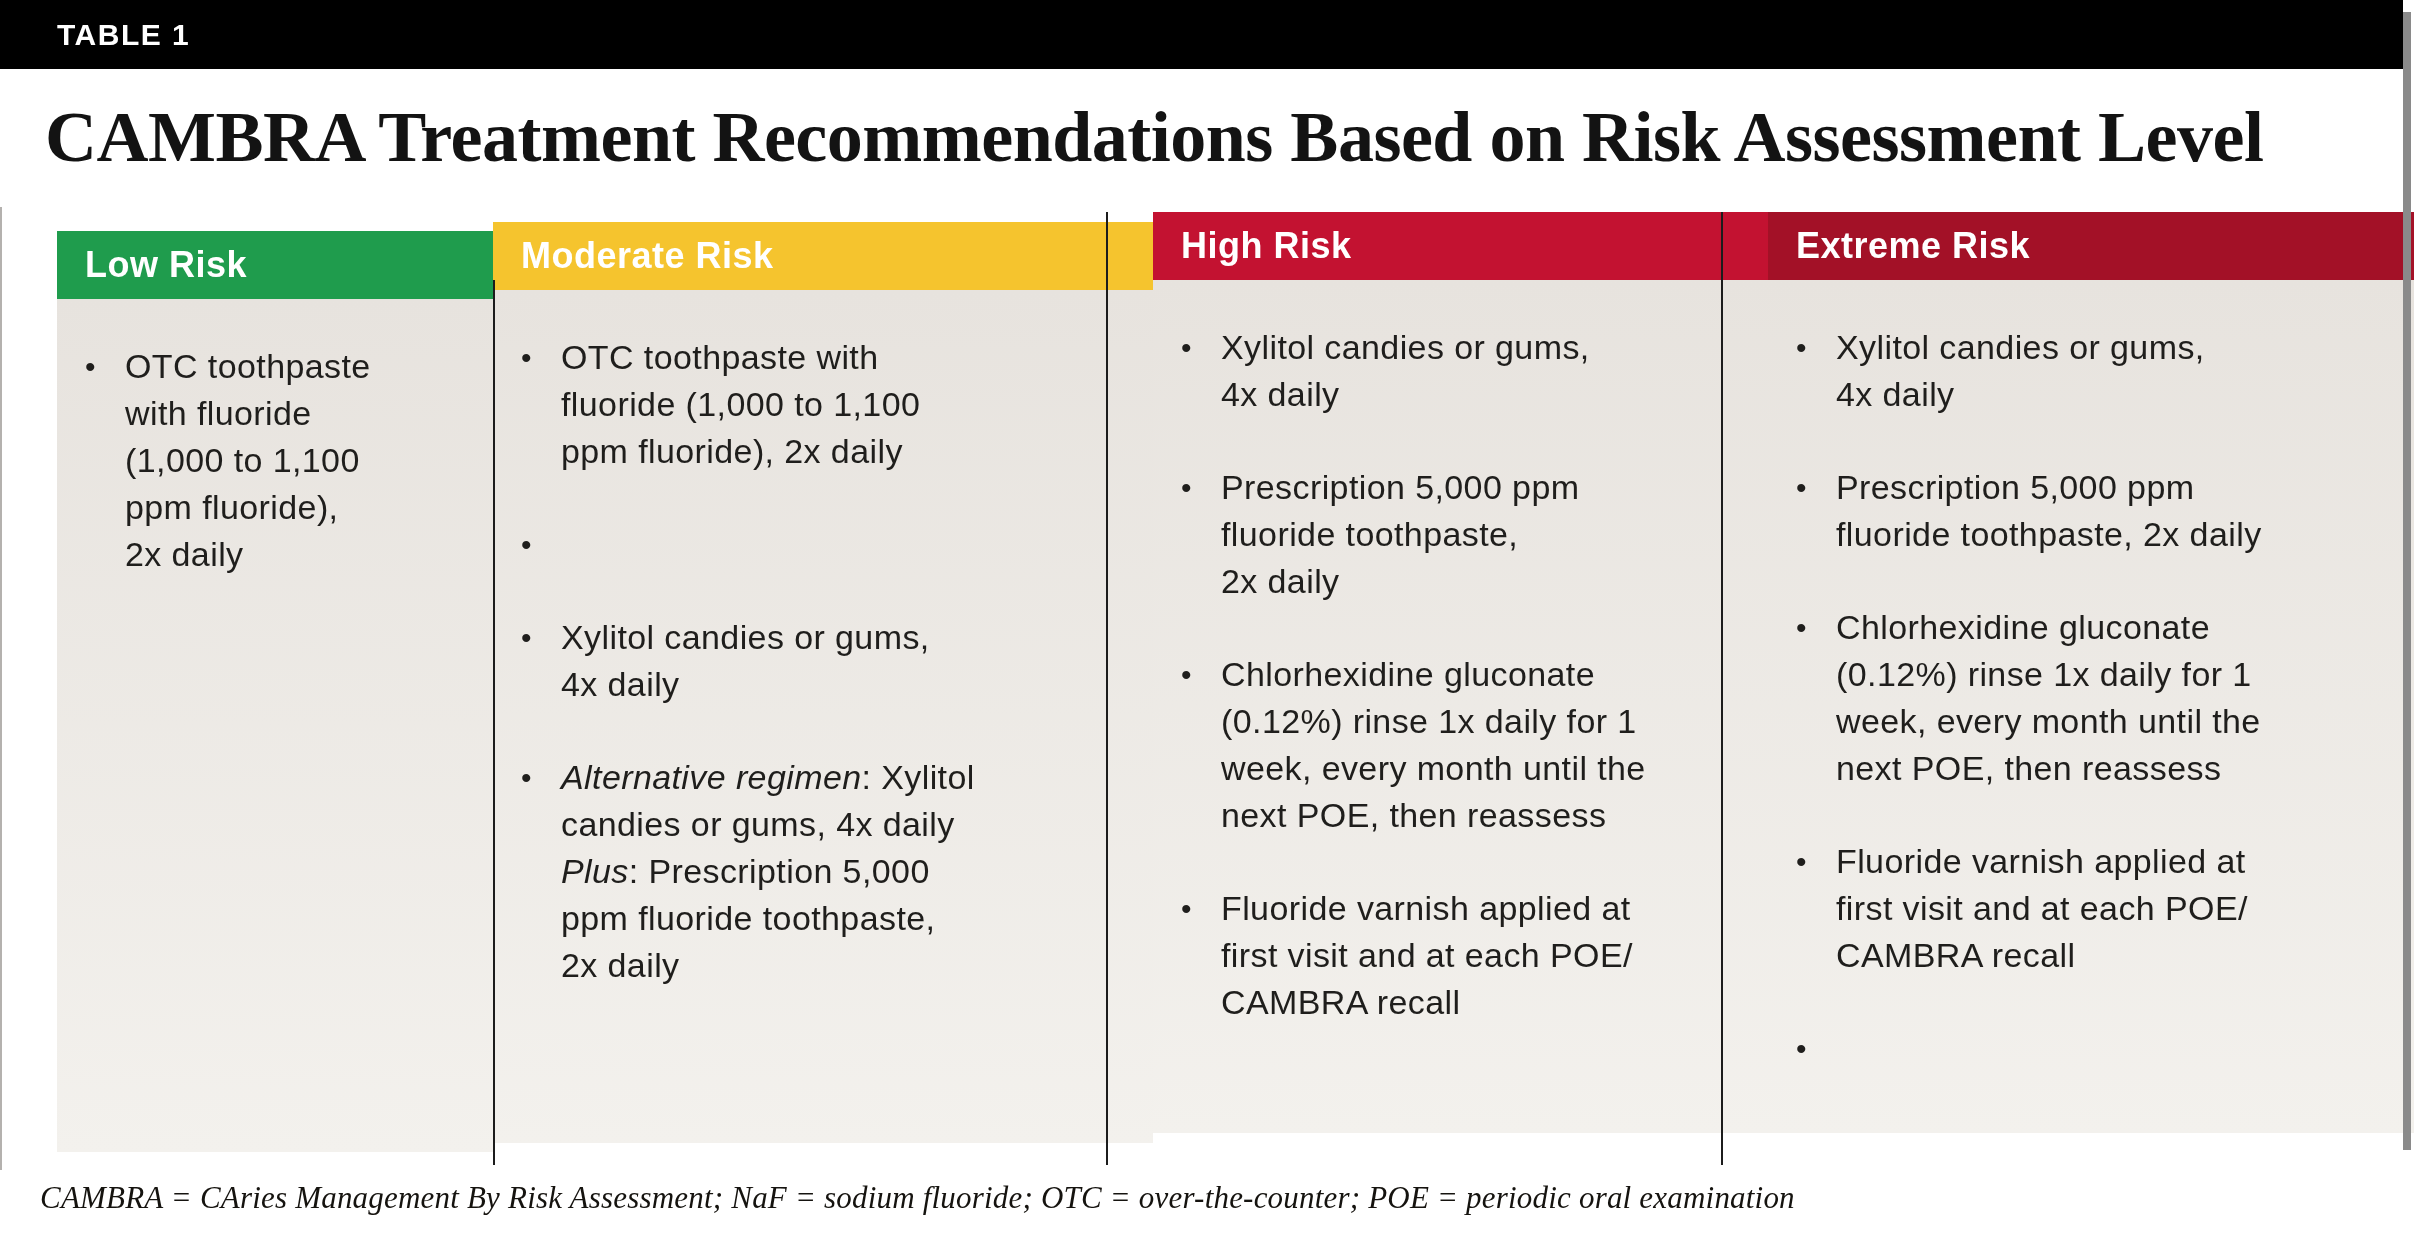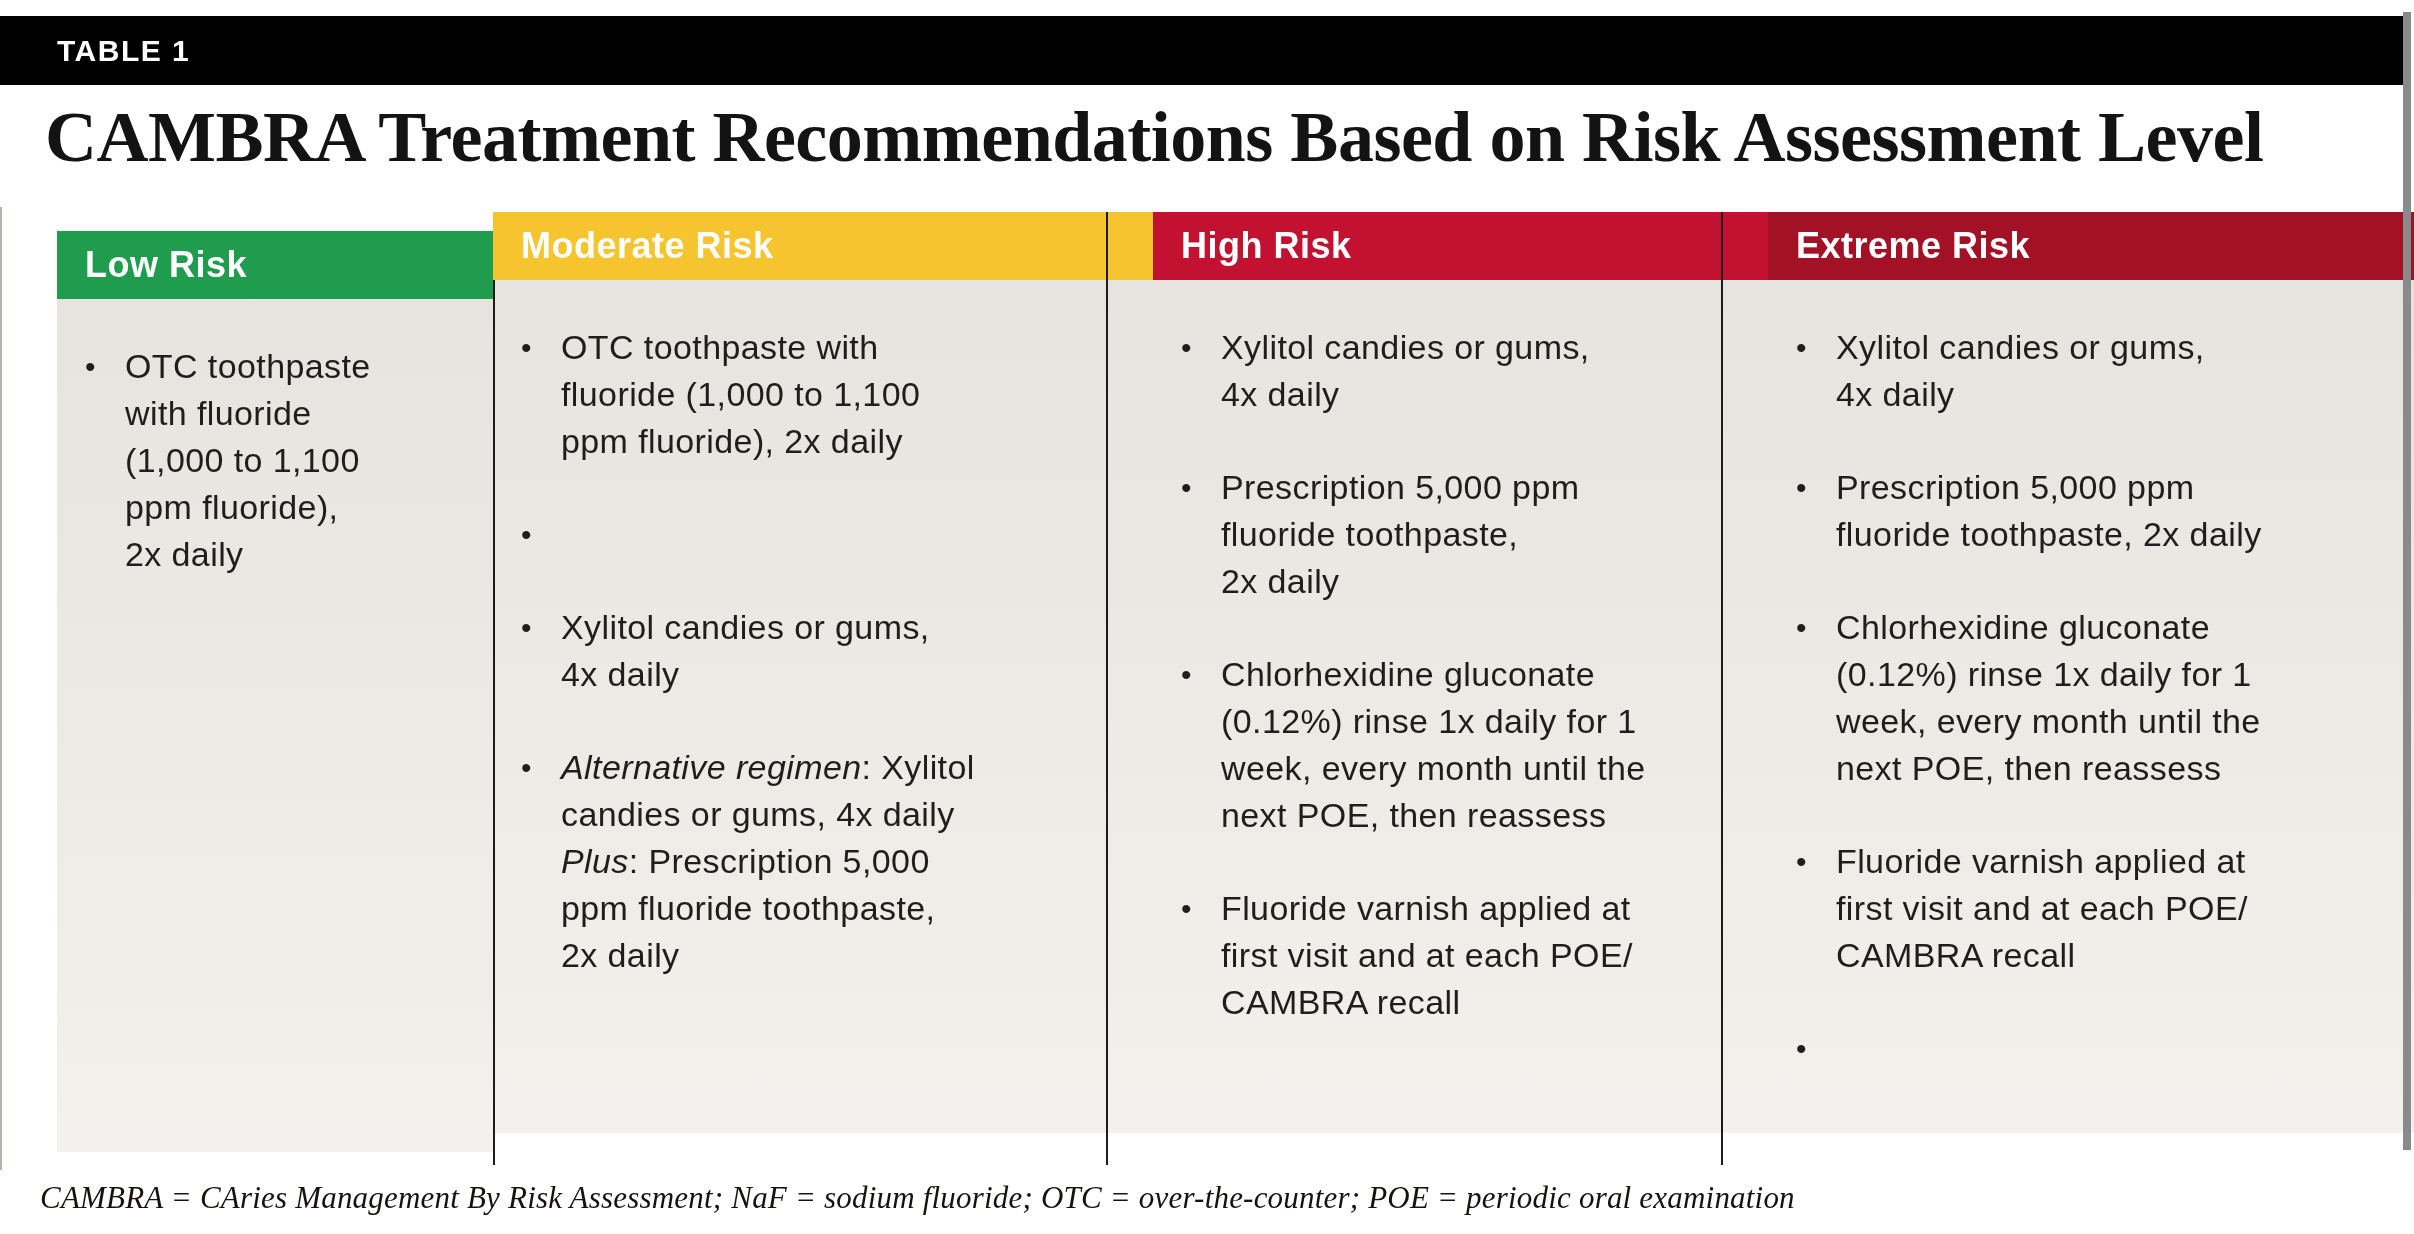--- a/index.html
+++ b/index.html
@@ -4,36 +4,36 @@
 <style>
   html,body{margin:0;padding:0;}
   body{
     width:2414px;height:1234px;position:relative;overflow:hidden;
     background:#ffffff;
     font-family:"Liberation Sans", sans-serif;
   }
   .top-bar{
     position:absolute;left:0;top:0;width:2403px;height:69px;
     background:var(--top-bar-bg,#000);
-    display:flex;align-items:center;margin-top:16px;
+    display:flex;align-items:center;
   }
   .top-bar-label{
     color:var(--top-bar-text,#fff);
     font-size:30px;font-weight:700;letter-spacing:1.5px;margin-left:57px;
   }
   .title{
     position:absolute;left:45px;top:96px;margin:0;
     font-family:"Liberation Serif", serif;
     font-size:72px;font-weight:700;color:#131313;letter-spacing:-0.5px;
     white-space:nowrap;
   }
   .risk-table{position:absolute;left:57px;top:212px;display:flex;}
   .col{display:flex;flex-direction:column;}
   .col:nth-child(1){width:436px;}
-  .col:nth-child(2){width:660px;}
+  .col:nth-child(2){width:660px;justify-content:center;}
   .col:nth-child(3){width:615px;}
   .col:nth-child(4){width:652px;}
   .col-header{
     height:68px;box-sizing:border-box;
     display:flex;align-items:center;padding-left:28px;
     color:var(--header-text,#fff);
     font-size:36px;font-weight:700;letter-spacing:0.5px;
     white-space:nowrap;
   }
   .col-body{

